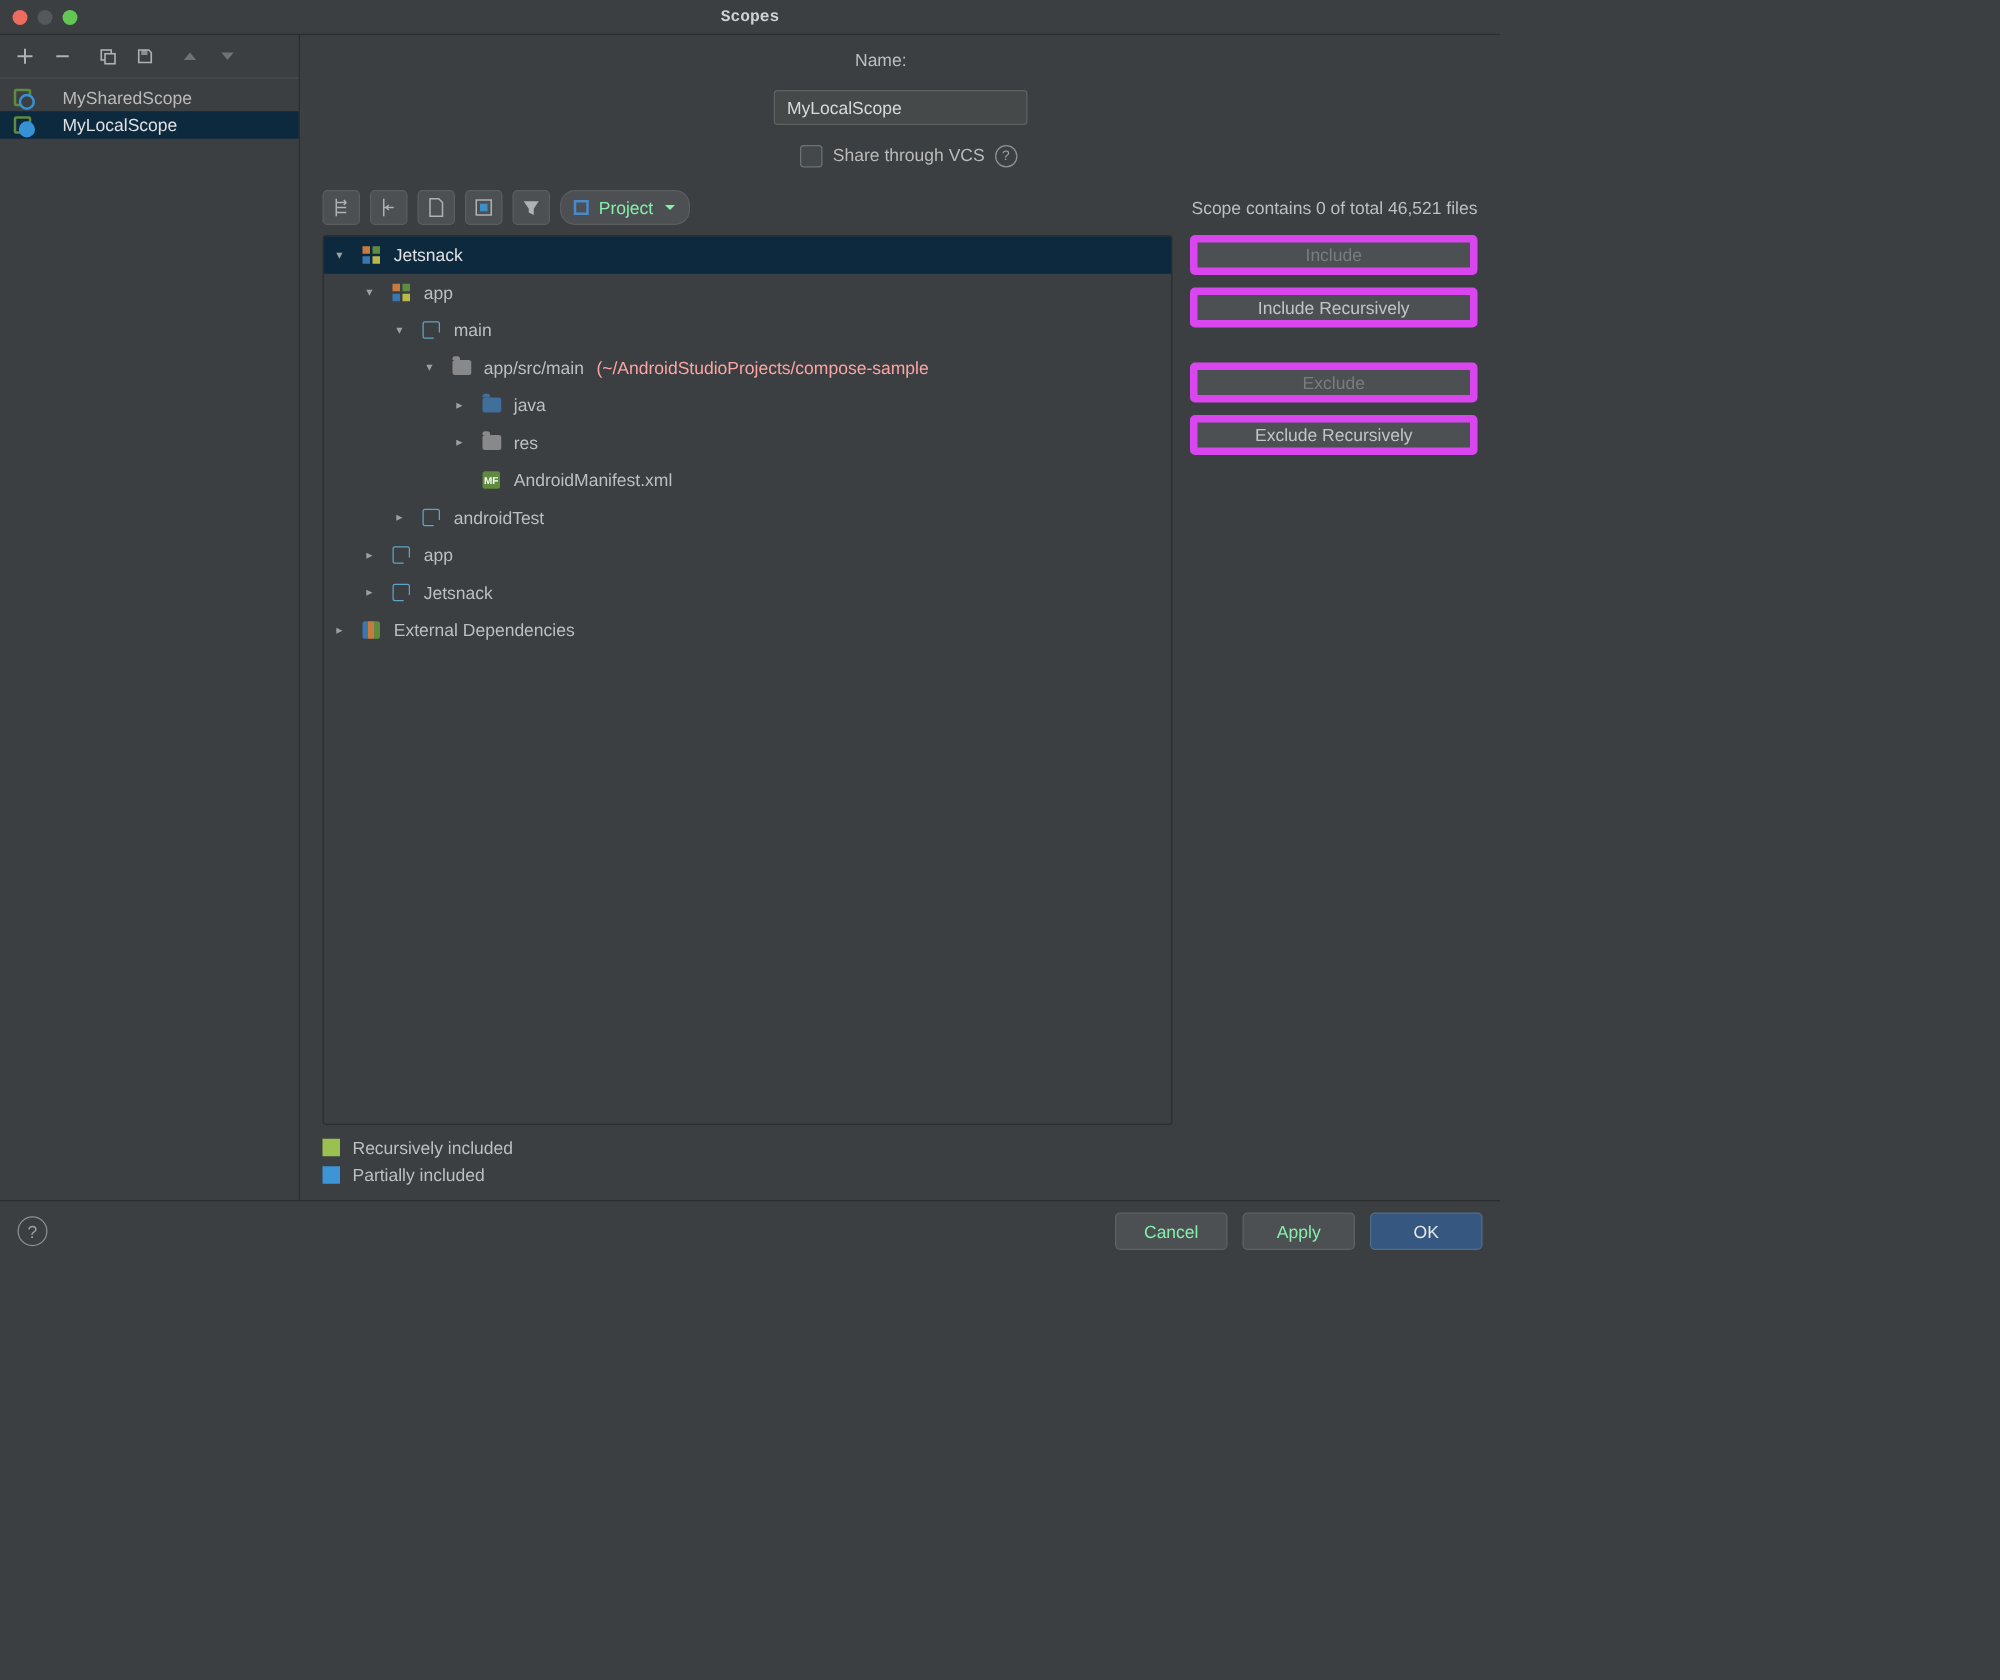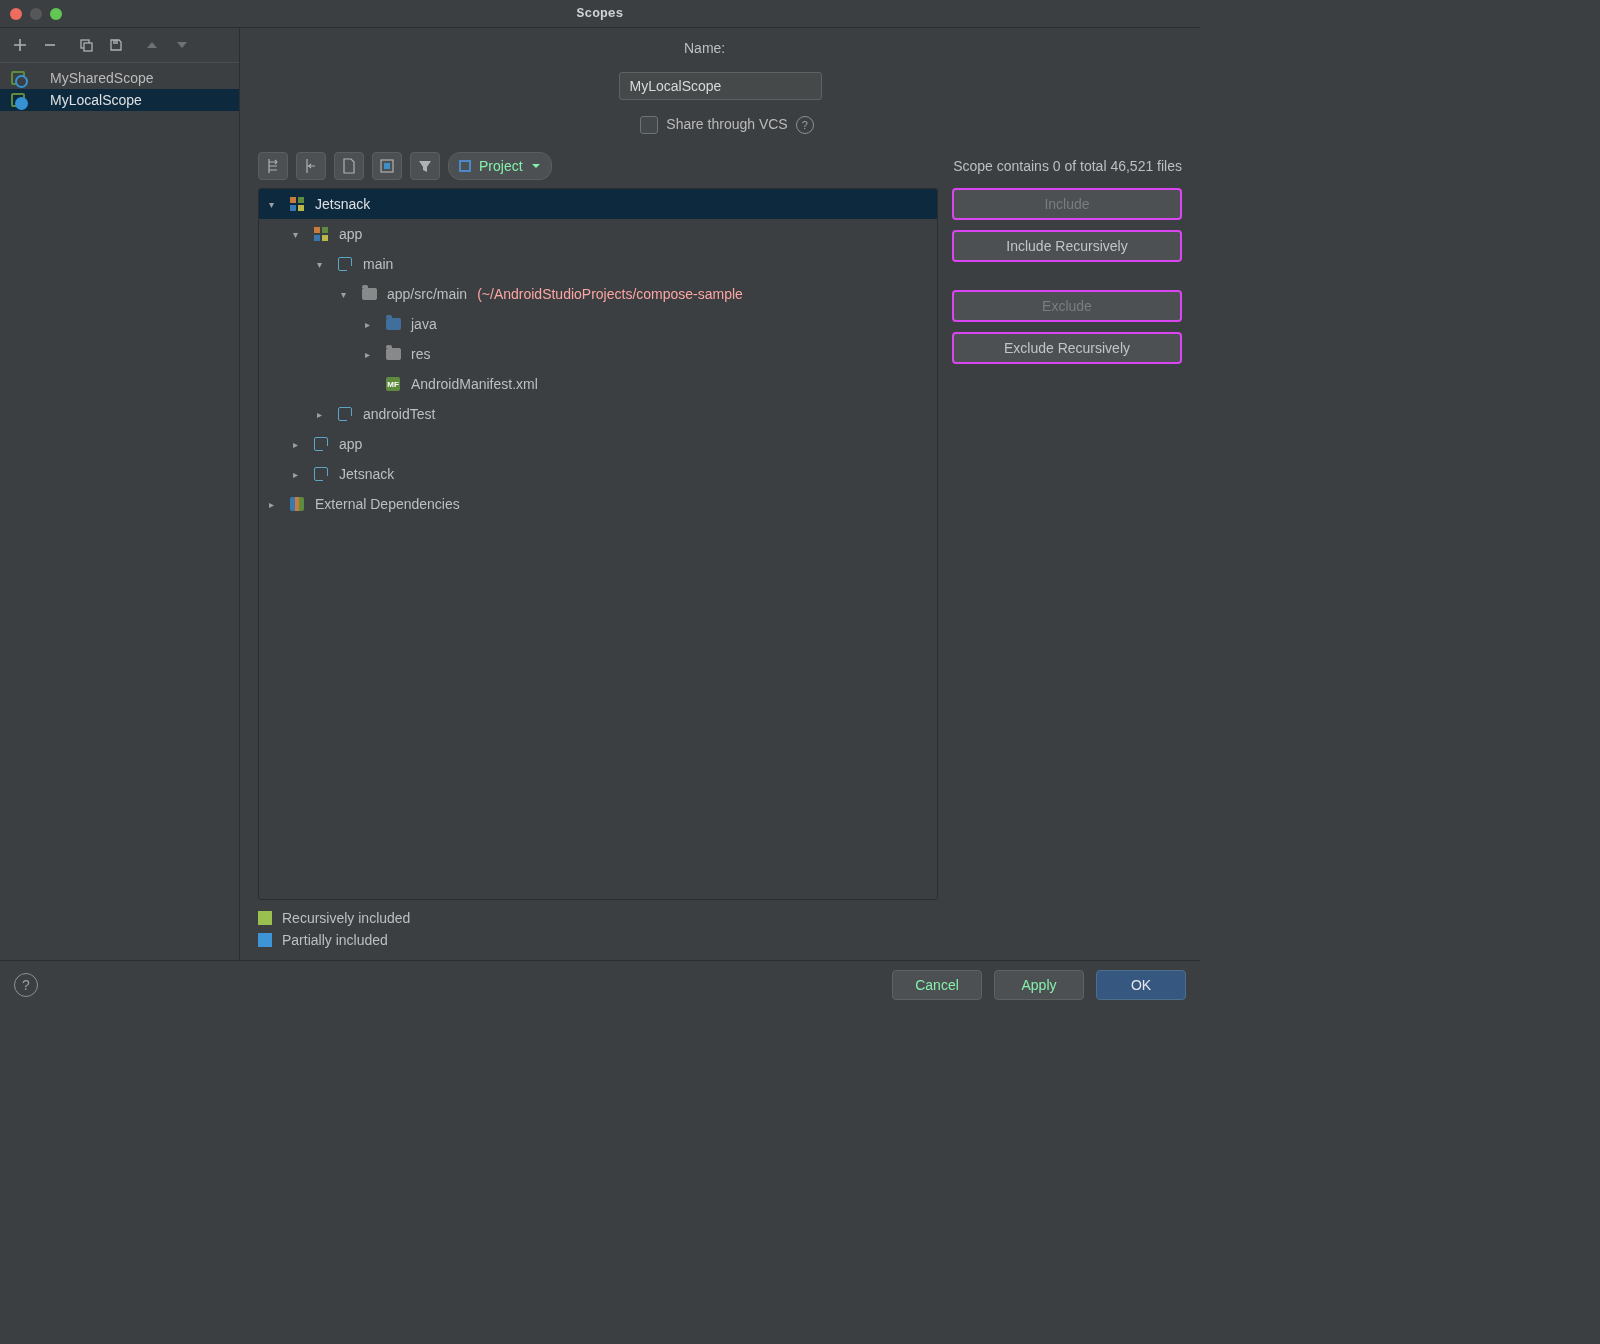--- a/index.html
+++ b/index.html
@@ -251,21 +251,21 @@
 
 .side-btns {
   width: 230px;
   display: flex;
   flex-direction: column;
   gap: 10px;
 }
 .act-btn {
   height: 32px;
   background: #4c5052;
-  border: 2px solid #d946ef;
+  border: 6px solid #d946ef;
   border-radius: 4px;
   color: #c2c5c7;
   display: flex;
   align-items: center;
   justify-content: center;
 }
 .act-btn.disabled { color: #7a7d7f; }
 
 
 .legend {

